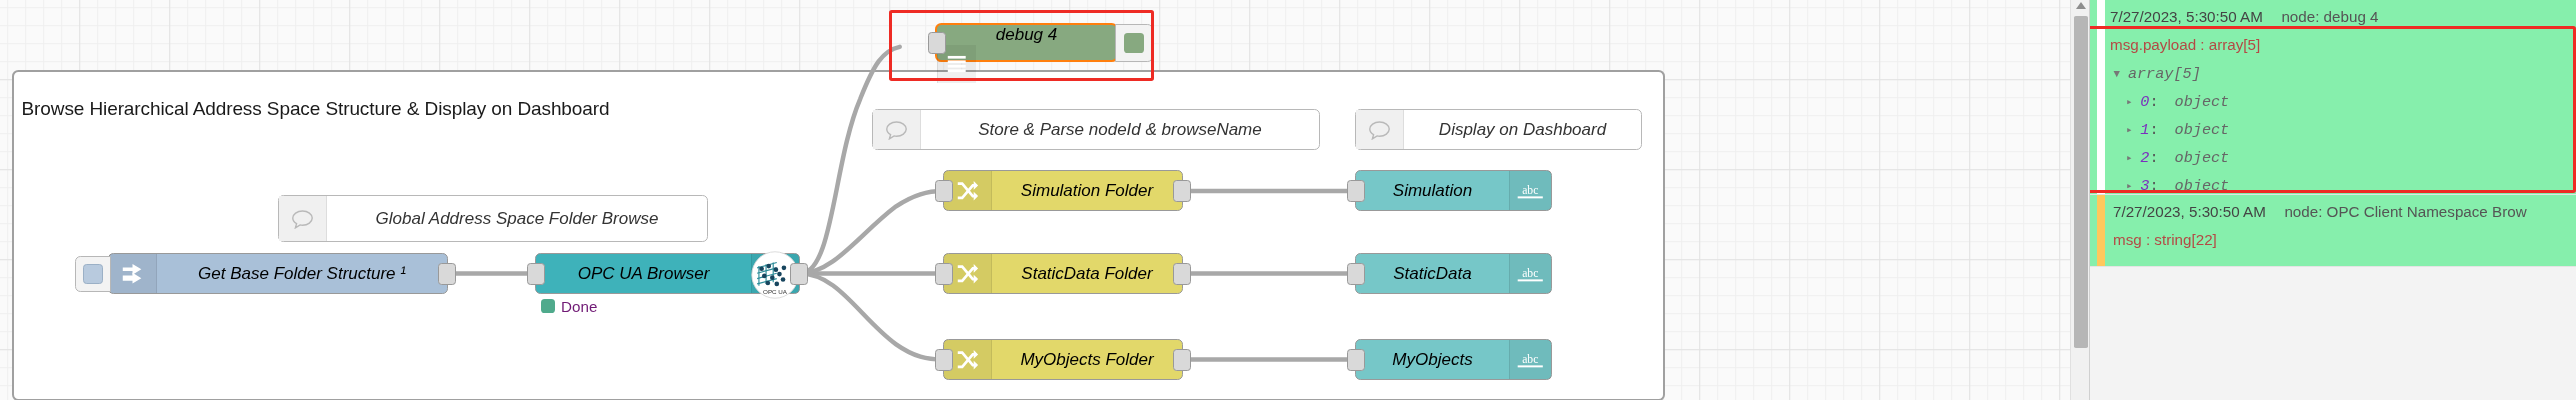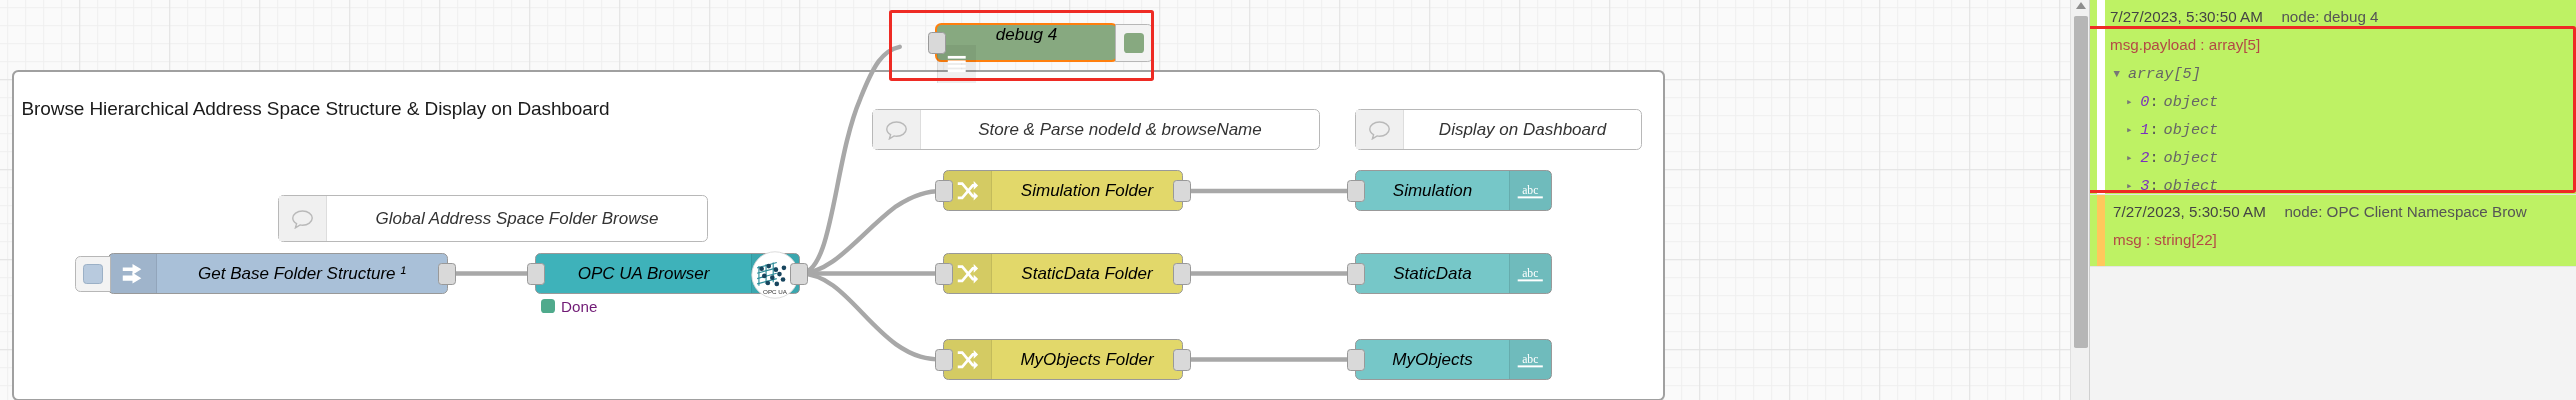--- a/index.html
+++ b/index.html
@@ -131,33 +131,33 @@
     border-left:5.4px solid transparent;border-right:5.4px solid transparent;
     border-bottom:7.2px solid #8d8d8d;
   }
 
   
   #sidebar{
     position:absolute;left:2089px;top:0;width:487px;height:401px;
     background:#f3f3f3;border-left:0.9px solid #d0d0d0;overflow:hidden;
   }
   .dbg-msg{
-    position:relative;background:#bef264;border-bottom:0.9px solid #e4e4e4;
+    position:relative;background:#86efac;border-bottom:0.9px solid #e4e4e4;
     padding:8px 9px 10.8px 20px;
   }
   .dbg-msg .bar{position:absolute;left:7.2px;top:0;bottom:0;width:8px;}
   .dbg-msg .hdr{font-size:15.2px;color:#444;white-space:nowrap;}
   .dbg-msg .hdr .node-ref{margin-left:14.3px;color:#555;}
   .dbg-msg .topic{font-size:15.2px;color:#b34a45;margin-top:10.8px;white-space:nowrap;}
   .dbg-msg .tree{margin-top:10.8px;font-family:"Liberation Mono",monospace;}
   .tr-row{display:flex;align-items:center;font-size:15.2px;line-height:20px;margin-bottom:8px;white-space:nowrap;}
   .tr-row .caret{width:14.3px;color:#777;font-size:10.8px;}
   .tr-row .key{color:#7b2fbe;font-style:italic;}
   .tr-row .sep{color:#555;}
-  .tr-row .val{color:#666;font-style:italic;margin-left:5px;}
+  .tr-row .val{color:#666;font-style:italic;margin-left:16px;}
   .tr-row.root{margin-left:3.6px;}
   .tr-row.root .val{color:#666;font-style:italic;margin-left:0;}
   .tr-row.child{margin-left:16px;}
 </style>
 </head>
 <body>
 
 <div id="app">
 
   <div id="canvas">

